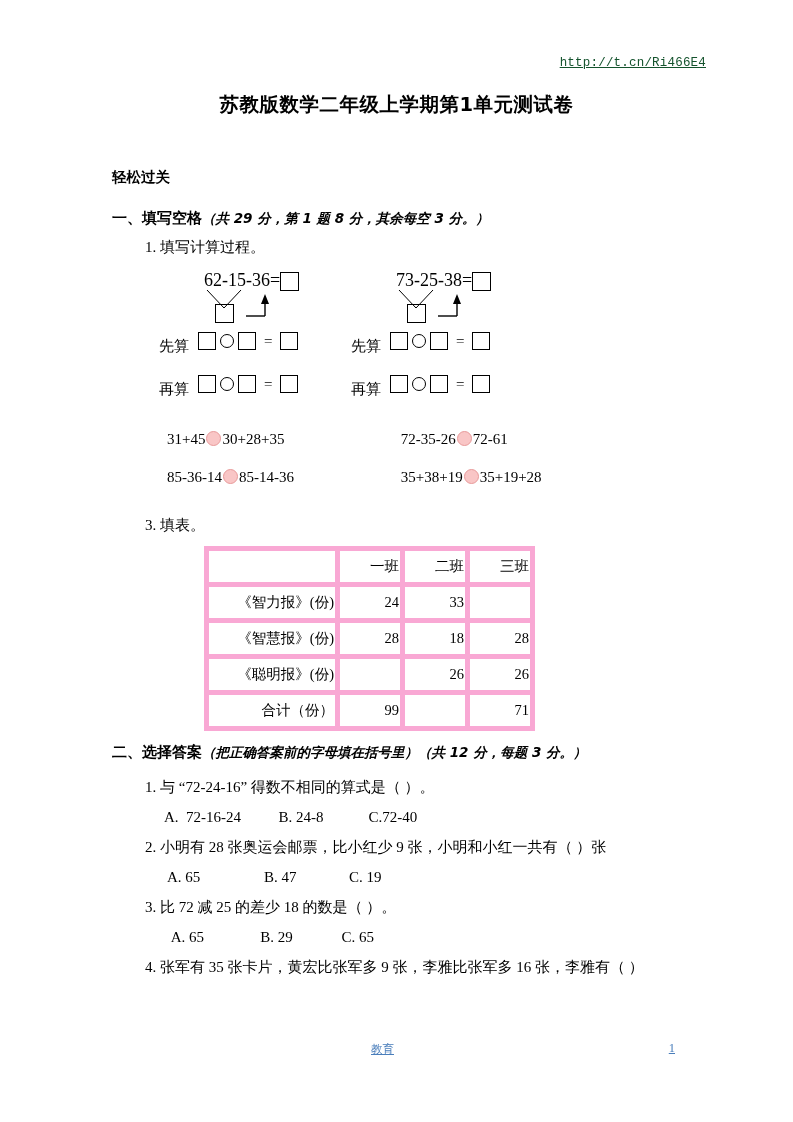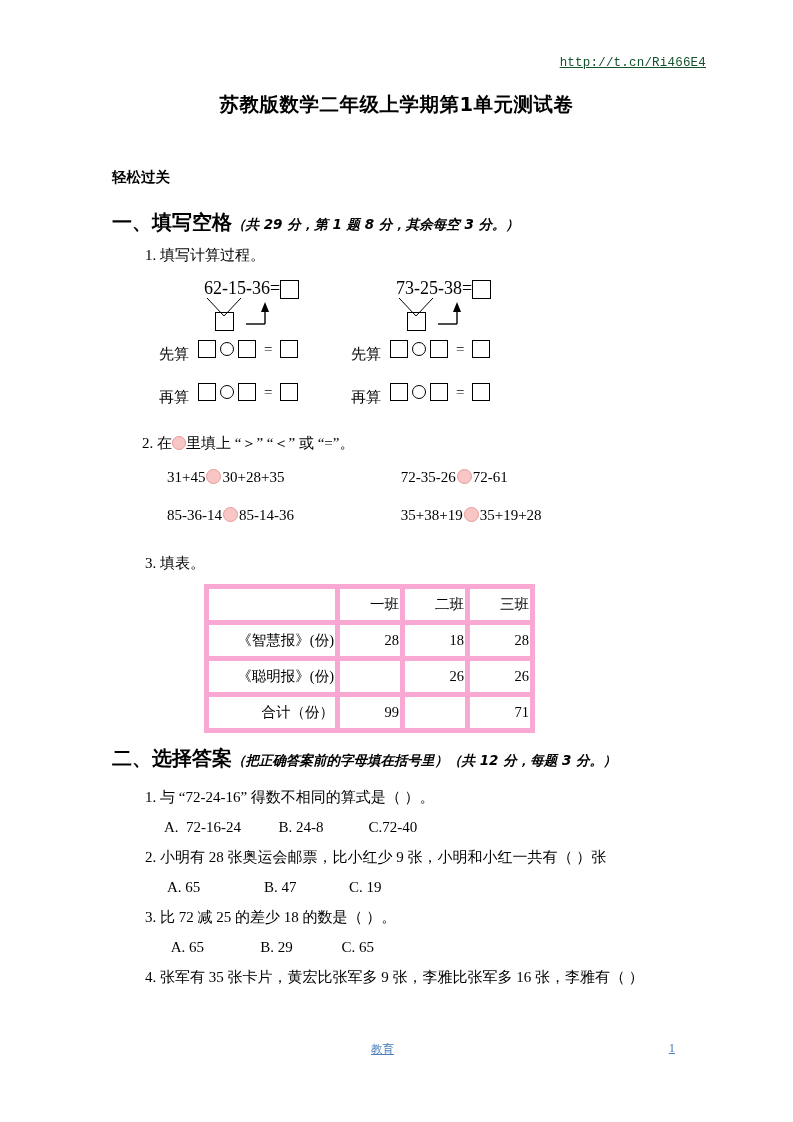--- a/index.html
+++ b/index.html
@@ -64,21 +64,21 @@
   }
 
   .sec-head {
     font-size: 15px;
     margin-bottom: 4px;
     white-space: nowrap;
   }
   .sec-head .bold-cn {
     font-family: "DejaVu Sans", sans-serif;
     font-weight: bold;
-    font-size: 20px;
+    font-size: 15px;
   }
   .sec-head .ital {
     font-family: "DejaVu Sans", sans-serif;
     font-weight: bold;
     font-style: italic;
     font-size: 13.5px;
   }
 
   .q {
     font-size: 15px;
@@ -330,23 +330,20 @@
         <div class="row-line" style="left:39px; top:105px;">
           <span class="bx-sm"></span>
           <span class="circ"></span>
           <span class="bx-sm"></span>
           <span style="padding:0 4px;">=</span>
           <span class="bx-sm"></span>
         </div>
       </div>
     </div>
 
-    <div class="q" style="margin-left:30px;">
-      <span>2.  在</span><span class="pcirc-sm"></span><span>里填上 “＞” “＜” 或 “=”。</span>
-    </div>
 
     <div class="cmp-rows">
       <div>
         <span class="cell-a"><span>31+45</span><span class="pcirc"></span><span>30+28+35</span></span>
         <span><span>72-35-26</span><span class="pcirc"></span><span>72-61</span></span>
       </div>
       <div>
         <span class="cell-a"><span>85-36-14</span><span class="pcirc"></span><span>85-14-36</span></span>
         <span><span>35+38+19</span><span class="pcirc"></span><span>35+19+28</span></span>
       </div>
@@ -355,20 +352,26 @@
     <div class="q" style="margin-top:14px;">3. 填表。</div>
 
     <div class="tbl-wrap">
       <table class="data">
         <tbody>
             <tr>
           <th class="c0"></th>
           <th class="c1">一班</th>
           <th class="c2">二班</th>
           <th class="c3">三班</th>
+        </tr>
+        <tr>
+          <td>《智力报》(份)</td>
+          <td>24</td>
+          <td>33</td>
+          <td></td>
         </tr>
         <tr>
           <td>《智慧报》(份)</td>
           <td>28</td>
           <td>18</td>
           <td>28</td>
         </tr>
         <tr>
           <td>《聪明报》(份)</td>
           <td></td>

